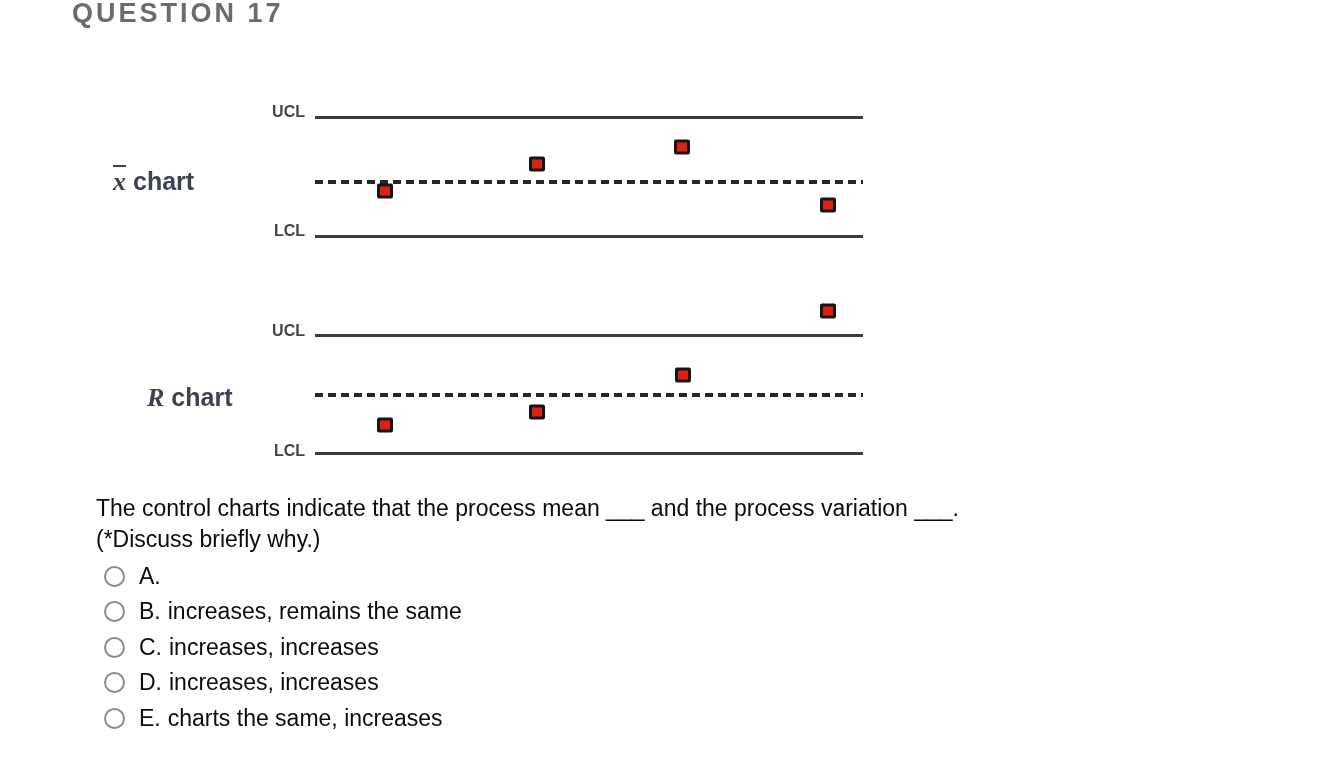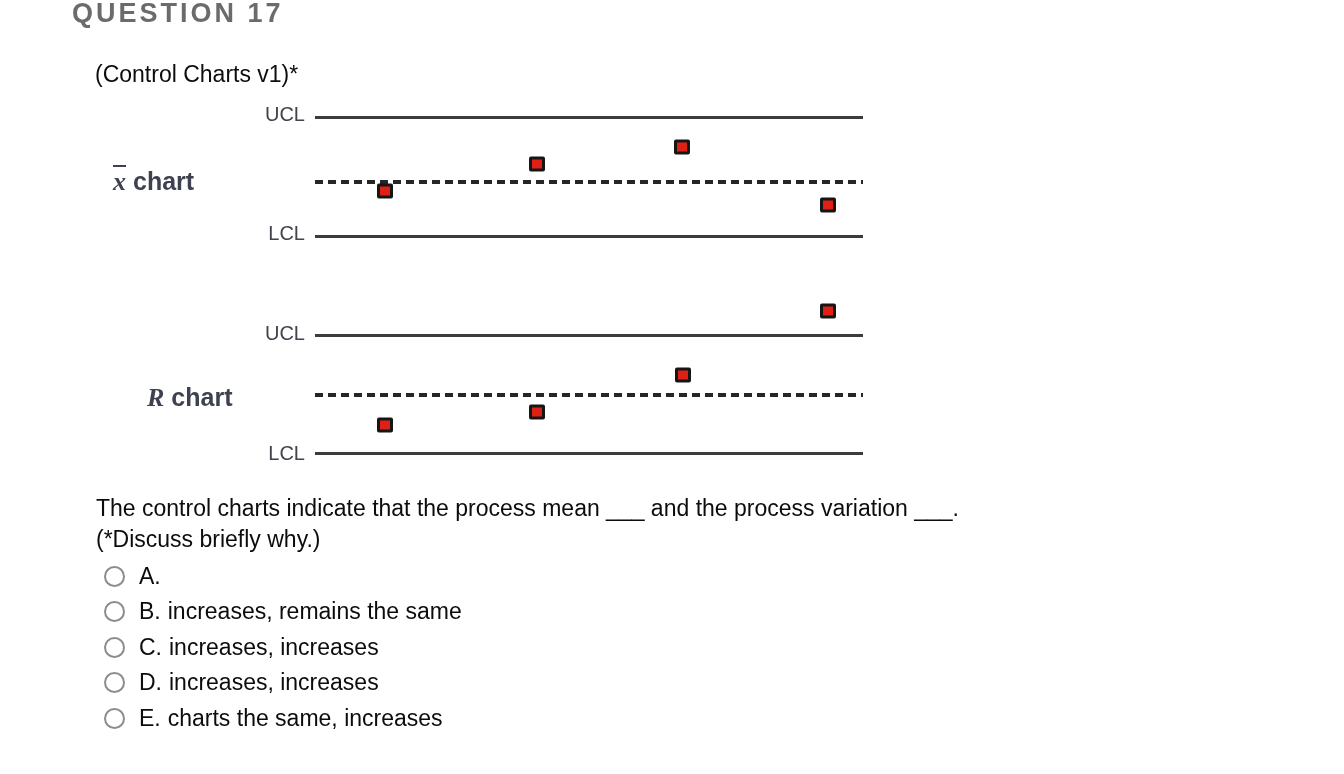--- a/index.html
+++ b/index.html
@@ -34,24 +34,25 @@
   .chart-name {
     font-size: 25px;
     font-weight: 600;
     color: #3e4250;
     white-space: nowrap;
   }
   .chart-name .sym { font-style: italic; font-family: "Liberation Serif", serif; font-size: 26px; }
   .chart-name .sym.overbar { text-decoration: overline; }
   .chart-name .suffix { margin-left: 7px; font-family: "Liberation Sans", sans-serif; }
   .limit-label {
-    font-size: 20px;
+    font-size: 16px;
     color: #41434d;
     width: 80px;
     text-align: right;
+    font-weight: bold;
   }
 
   
   .plot { position: absolute; }
   .cline { position: absolute; left: 0; right: 0; }
   .cline.solid  { height: 3px; background: #3c3c3c; }
   .cline.dashed { height: 4px; background: repeating-linear-gradient(to right, #262626 0 8px, transparent 8px 13px); }
   .marker {
     position: absolute;
     width: 10px; height: 9px;
@@ -85,21 +86,20 @@
   }
   .opt-letter { margin-right: 7px; }
 </style>
 </head>
 <body>
 
 <div id="screen">
 
   <div id="question-title" class="abs">QUESTION 17</div>
 
-  <div id="intro-line" class="abs">(Control Charts v1)*</div>
 
   <div class="abs chart-name" style="left:113px; top:167px;">
     <span class="sym overbar">x</span><span class="suffix">chart</span>
   </div>
   <div class="abs limit-label" style="left:225px; top:103px;">UCL</div>
   <div class="abs limit-label" style="left:225px; top:222px;">LCL</div>
   <div class="plot" id="plot-xbar" style="left:315px; top:118px; width:548px; height:119px;">
       <div class="cline solid" style="top: -2px; background: rgb(60, 60, 60);"></div>
       <div class="cline dashed" style="top: 62.022px;"></div>
       <div class="cline solid" style="top: 117px; background: rgb(60, 60, 60);"></div>

